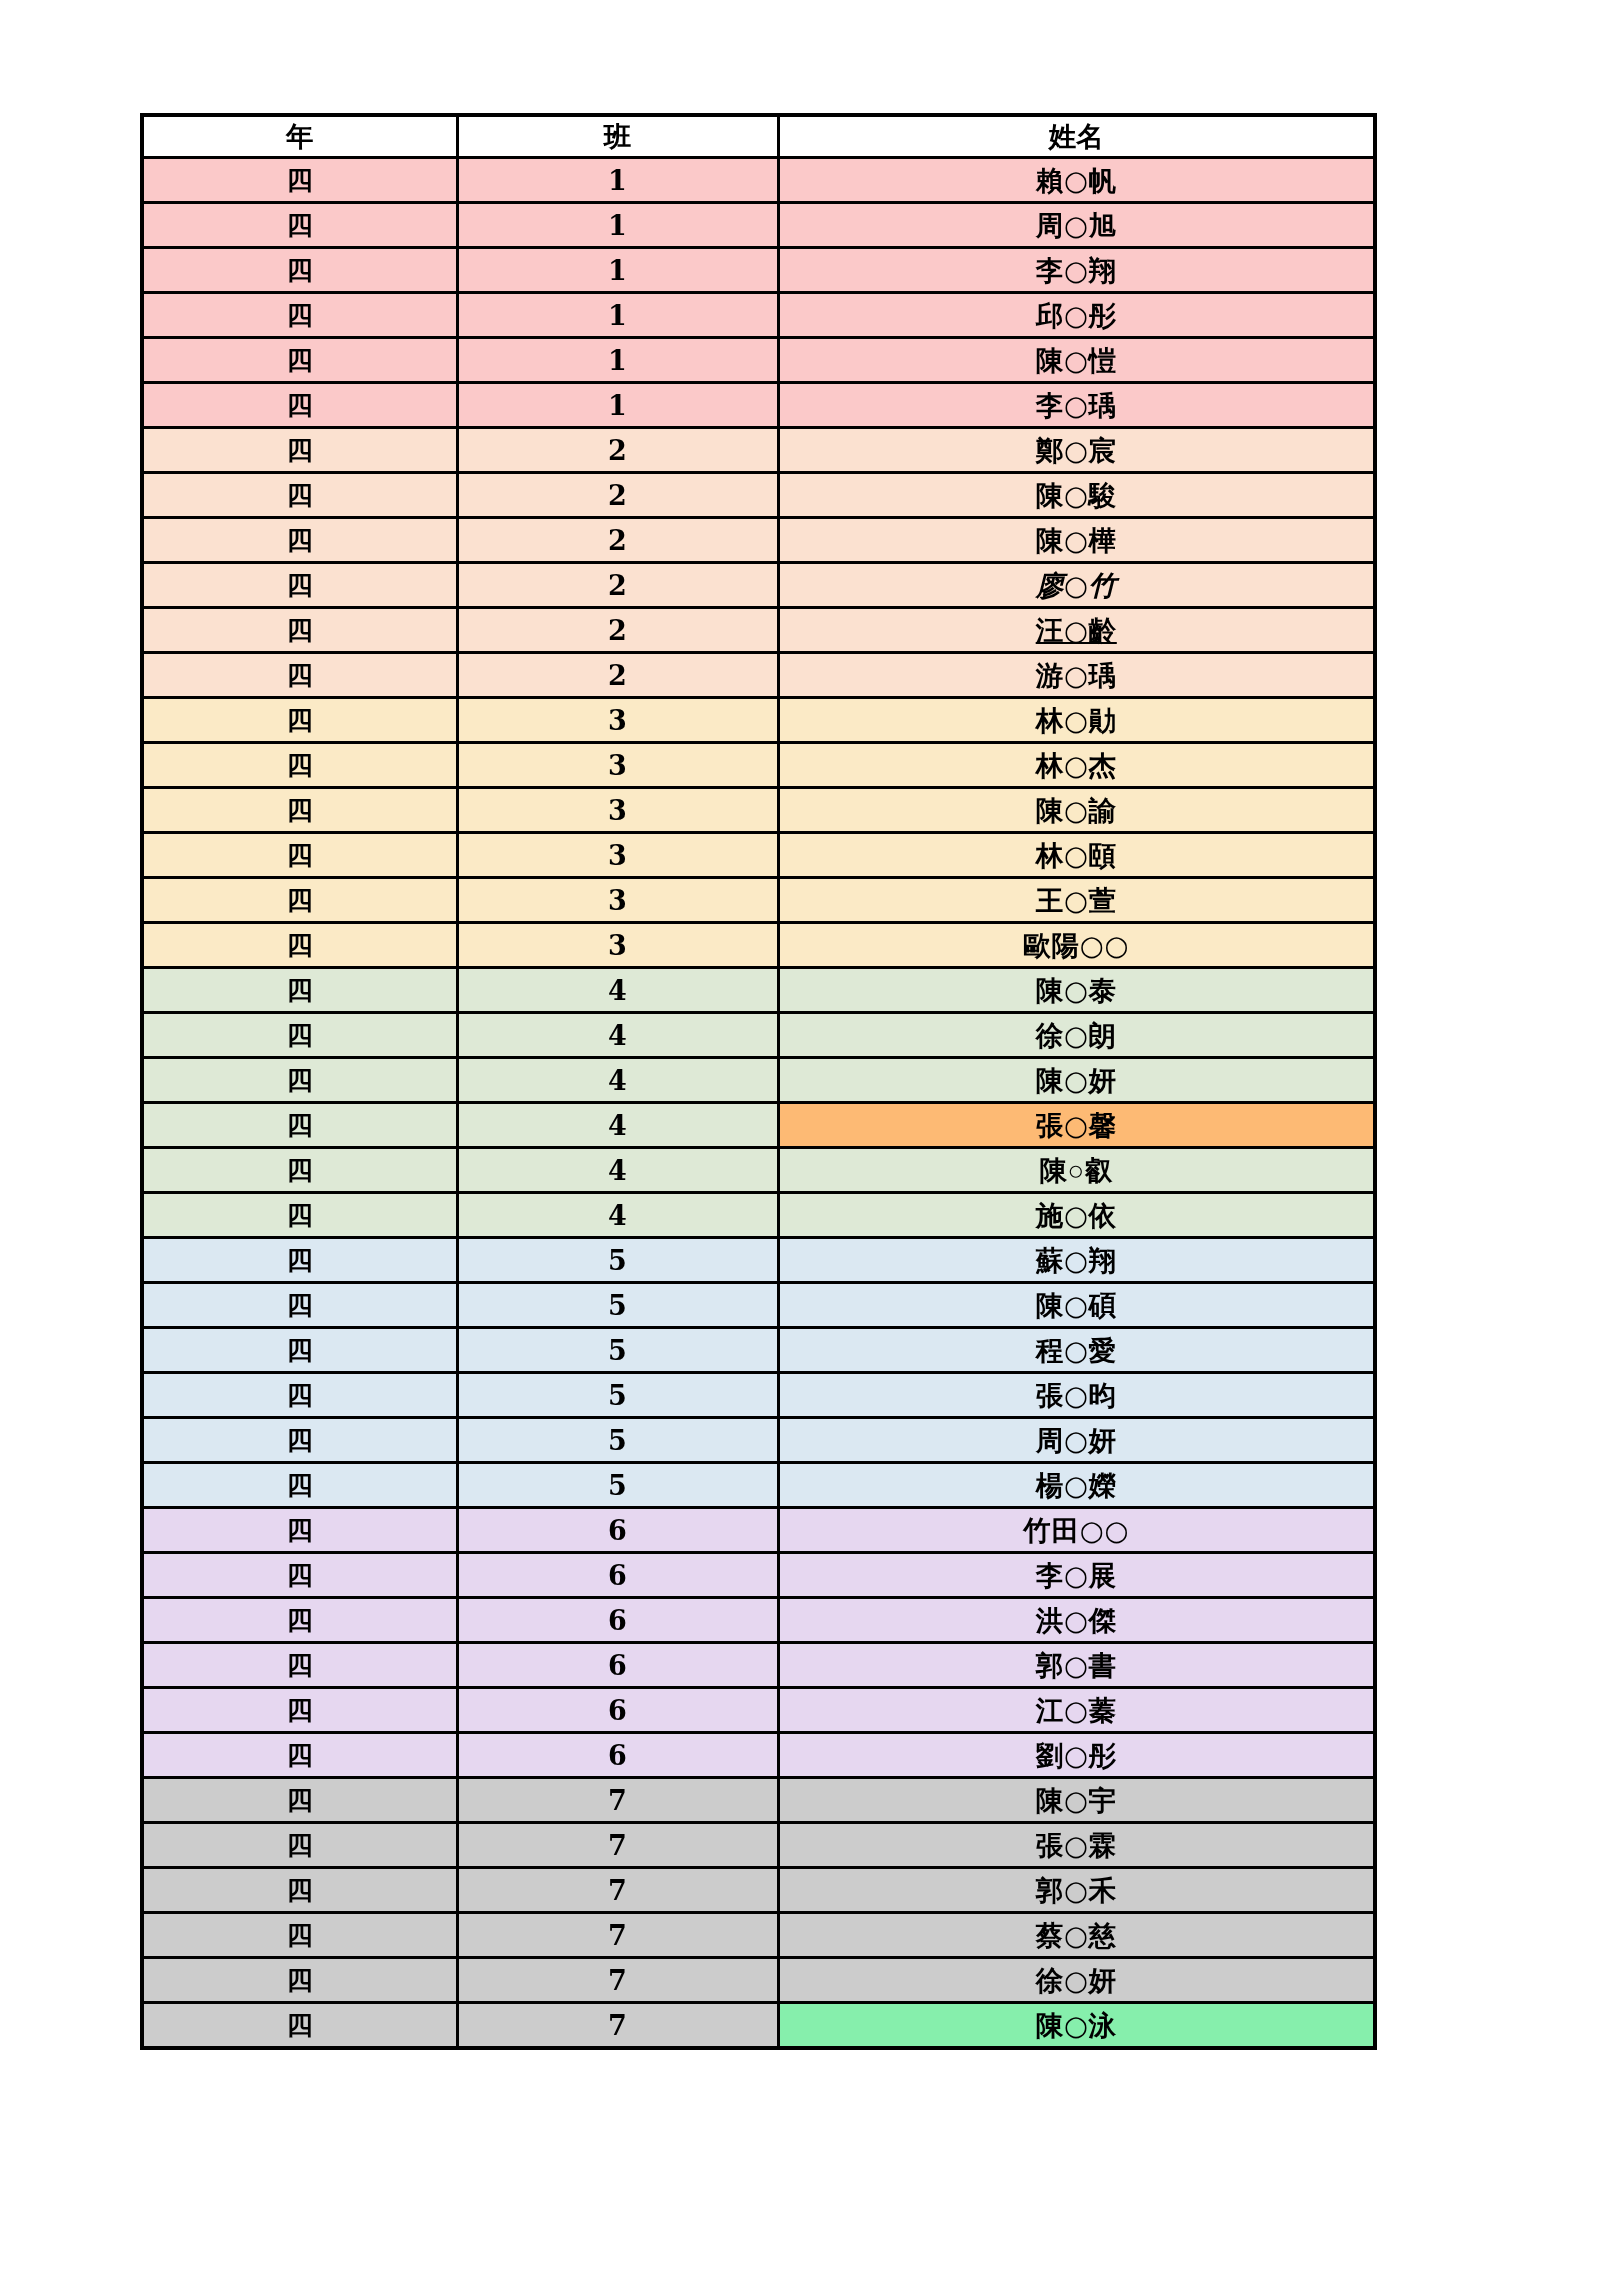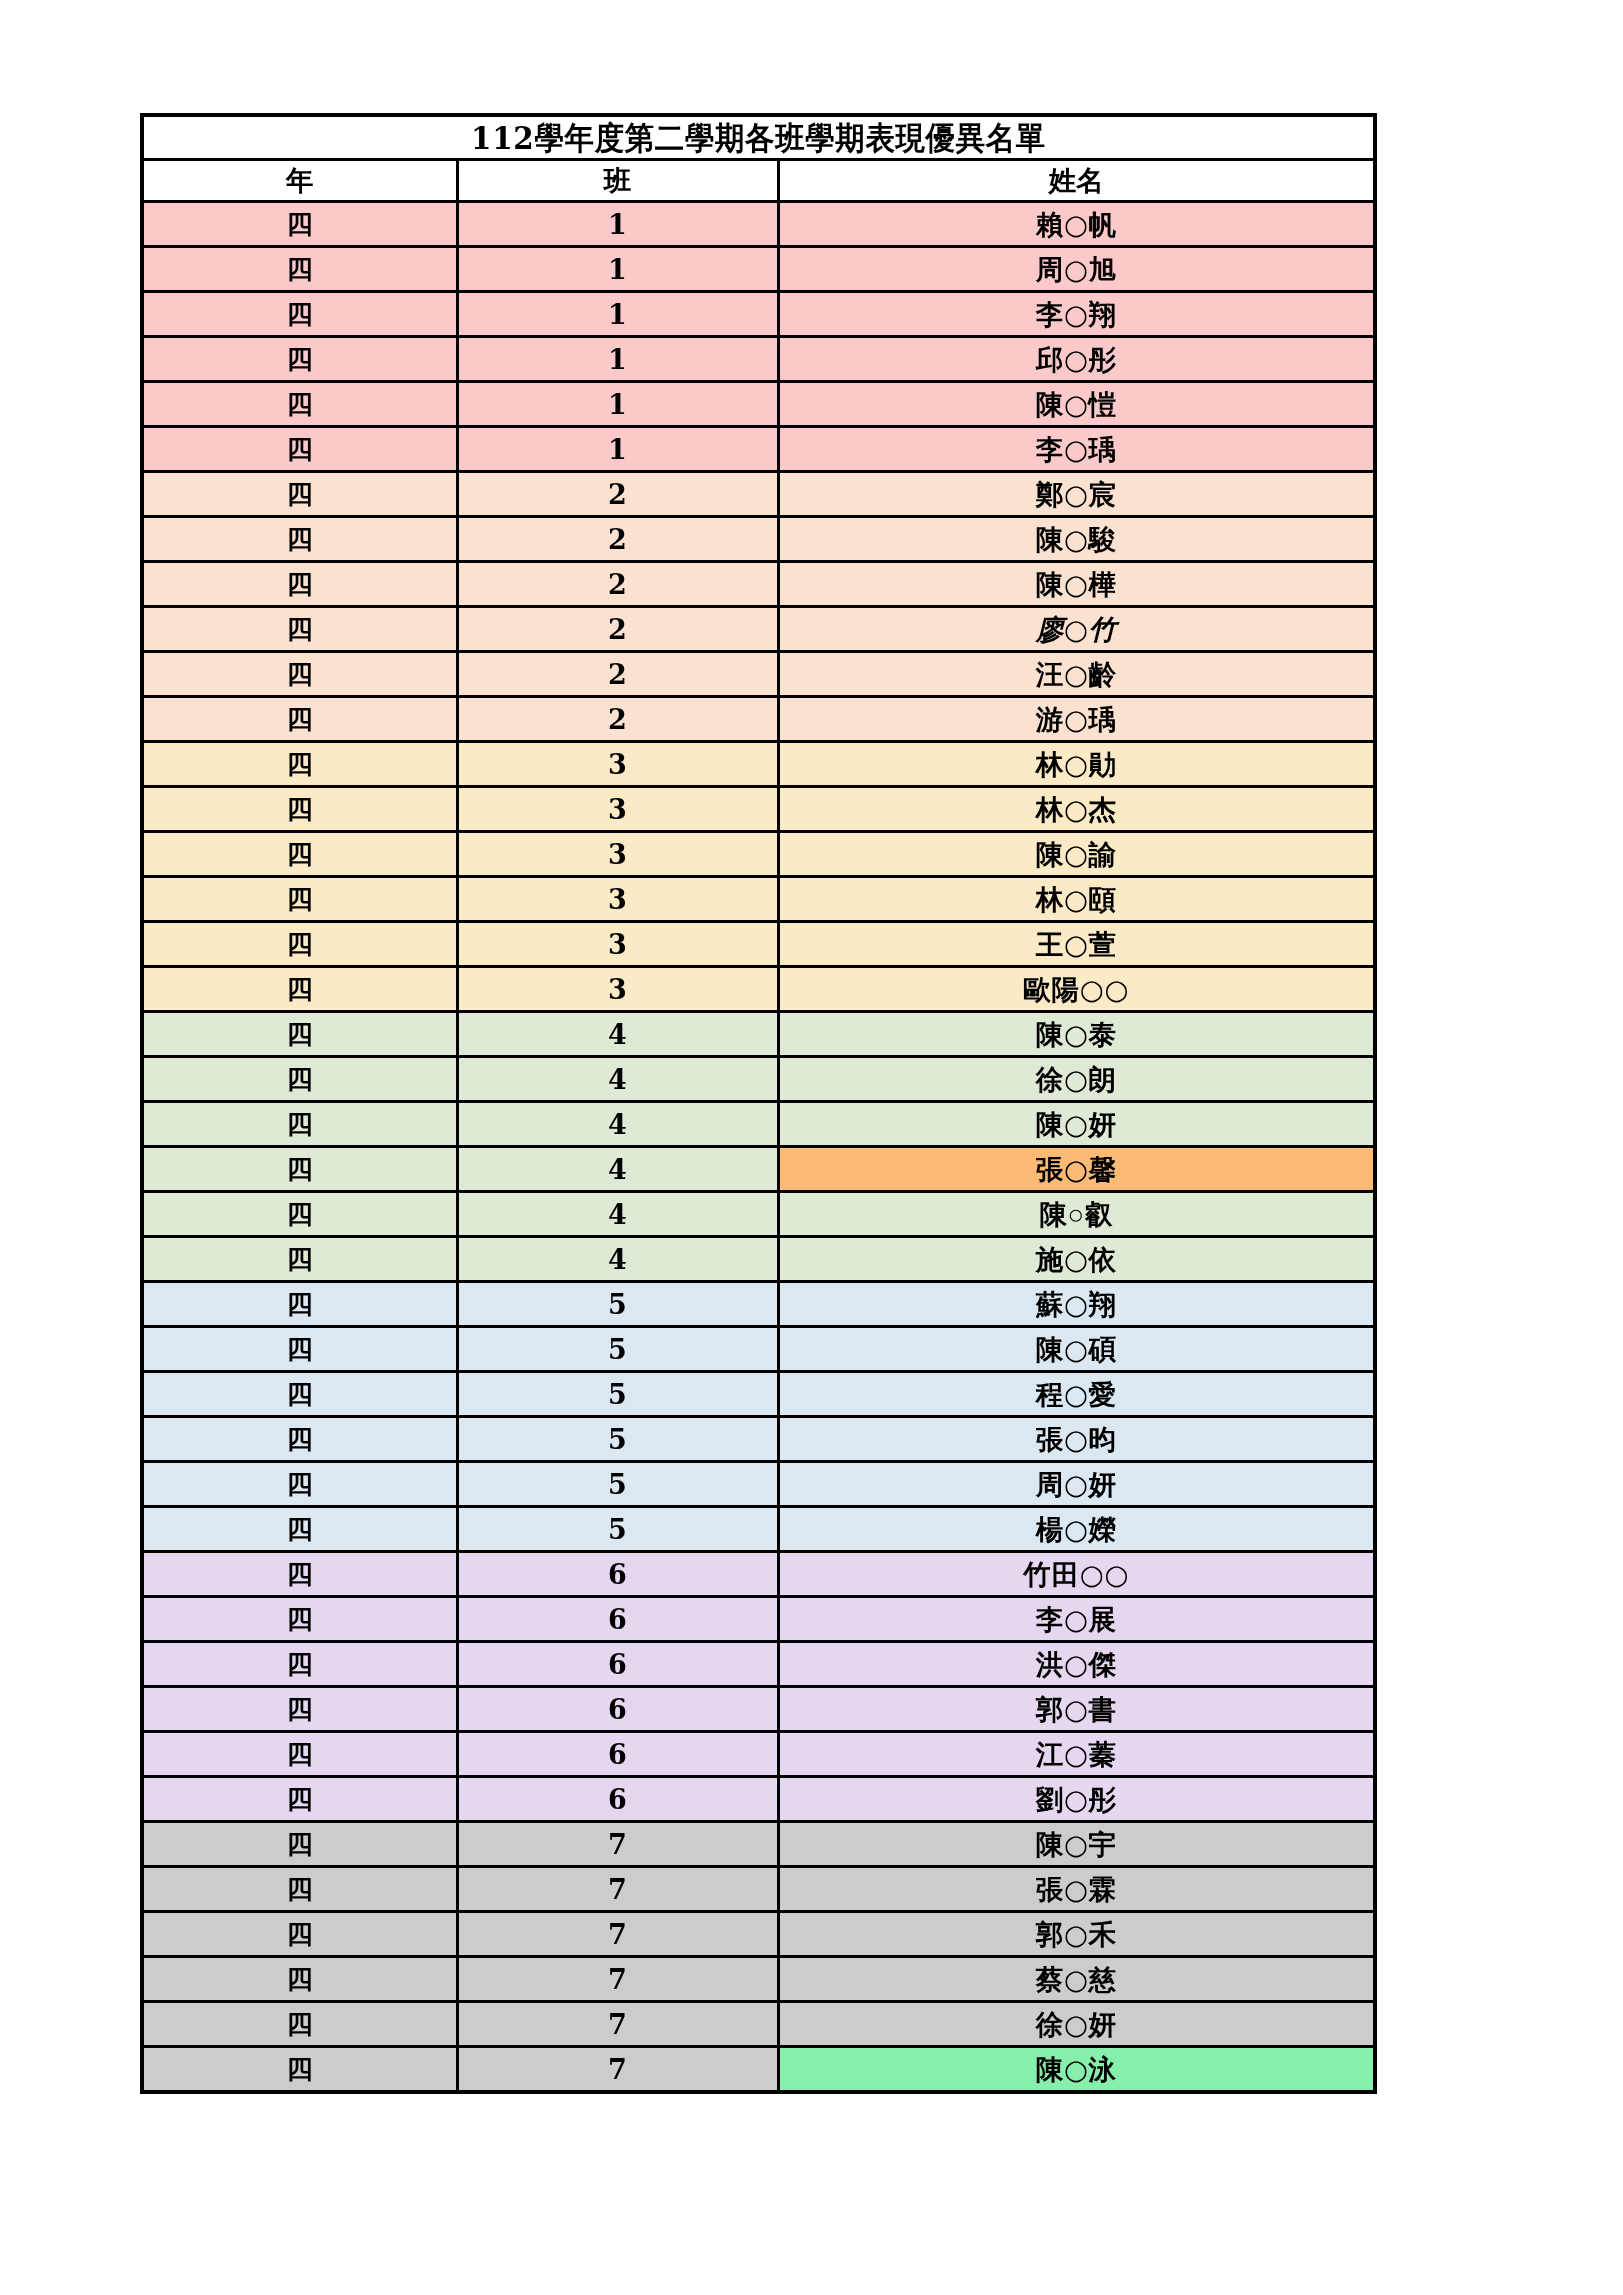--- a/index.html
+++ b/index.html
@@ -110,25 +110,20 @@
 
 <div class="page">
   <div class="sheet">
     <table class="roster">
       <colgroup>
         <col class="col-year">
         <col class="col-class">
         <col class="col-name">
       </colgroup>
       <thead>
-        <tr>
-          <th class="title-cell" colspan="3">
-            <span class="title-text">112學年度第二學期各班學期表現優異名單</span>
-          </th>
-        </tr>
         <tr>
           <th class="head-cell">
             <span class="head-text">年</span>
           </th>
           <th class="head-cell">
             <span class="head-text">班</span>
           </th>
           <th class="head-cell">
             <span class="head-text">姓名</span>
           </th>
@@ -245,21 +240,21 @@
               <span class="cell-text name">廖○竹</span>
             </td>
           </tr>
           <tr class="data-row">
             <td style="background: rgb(251, 225, 208);">
               <span class="cell-text">四</span>
             </td>
             <td style="background: rgb(251, 225, 208);">
               <span class="cell-text numeric">2</span>
             </td>
-            <td style="background: rgb(251, 225, 208);">
+            <td style="background: rgb(251, 225, 208); text-decoration: underline;">
               <span class="cell-text name">汪○齡</span>
             </td>
           </tr>
           <tr class="data-row">
             <td style="background: rgb(251, 225, 208);">
               <span class="cell-text">四</span>
             </td>
             <td style="background: rgb(251, 225, 208);">
               <span class="cell-text numeric">2</span>
             </td>

